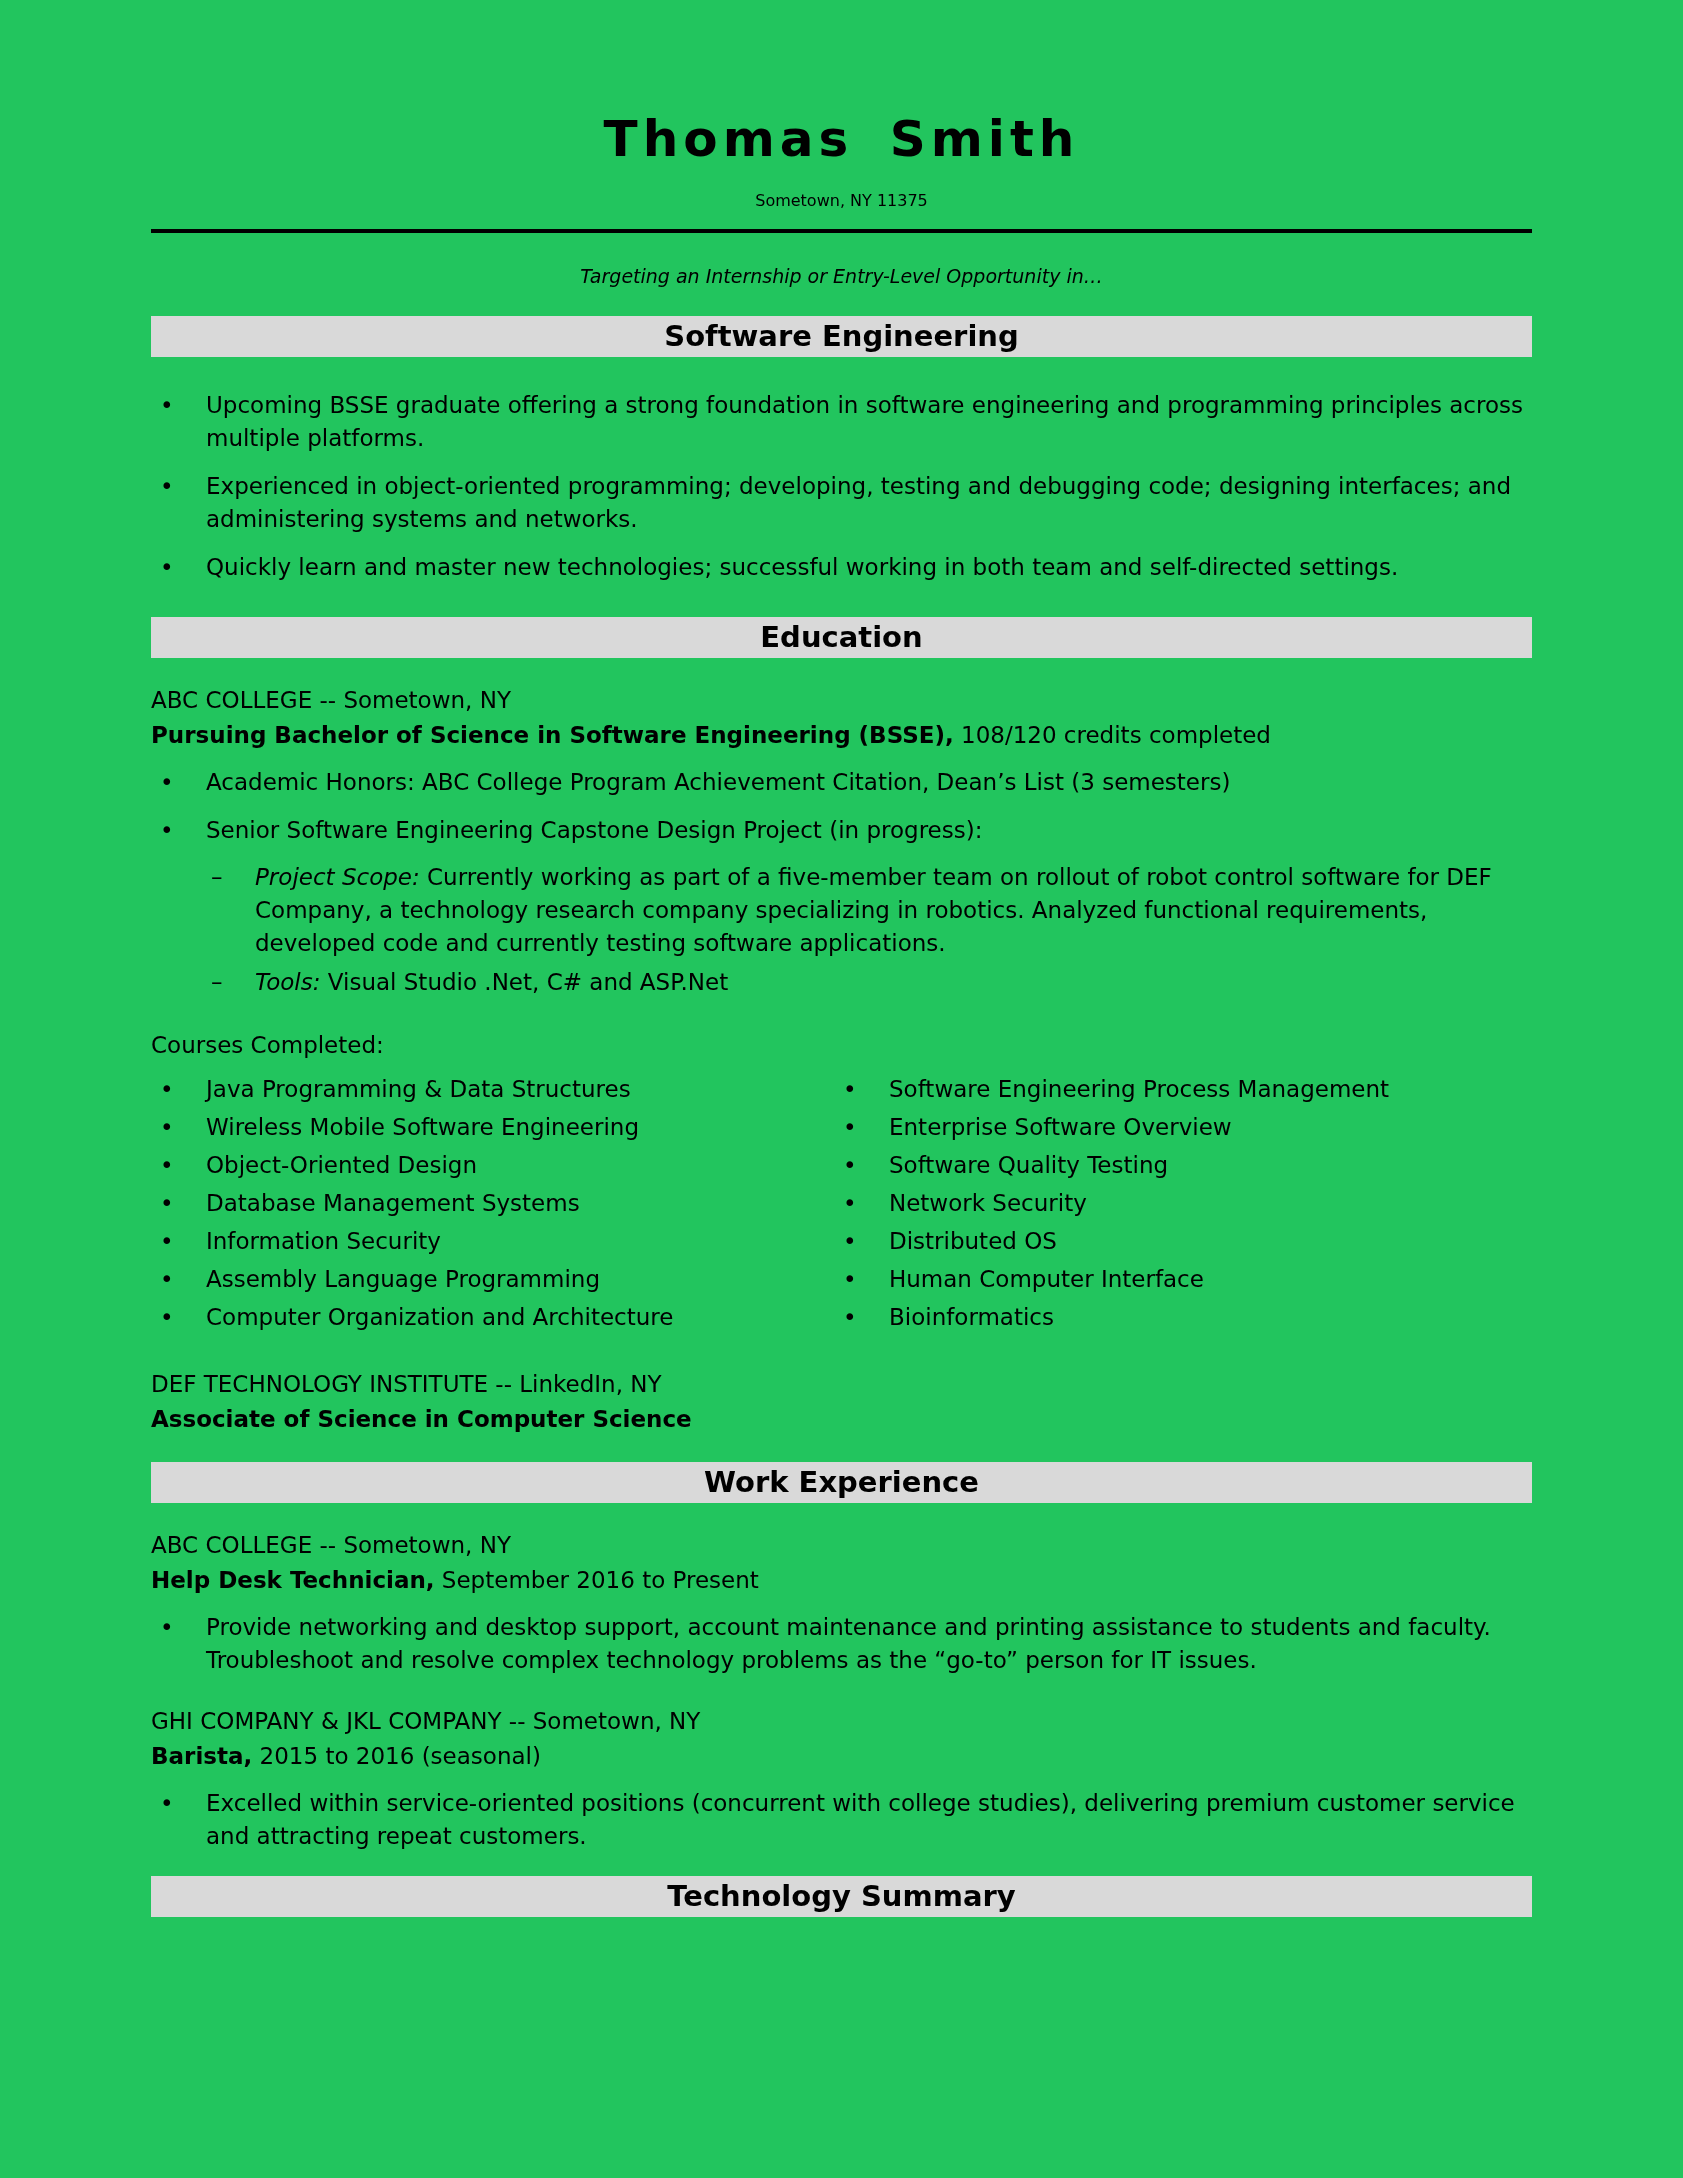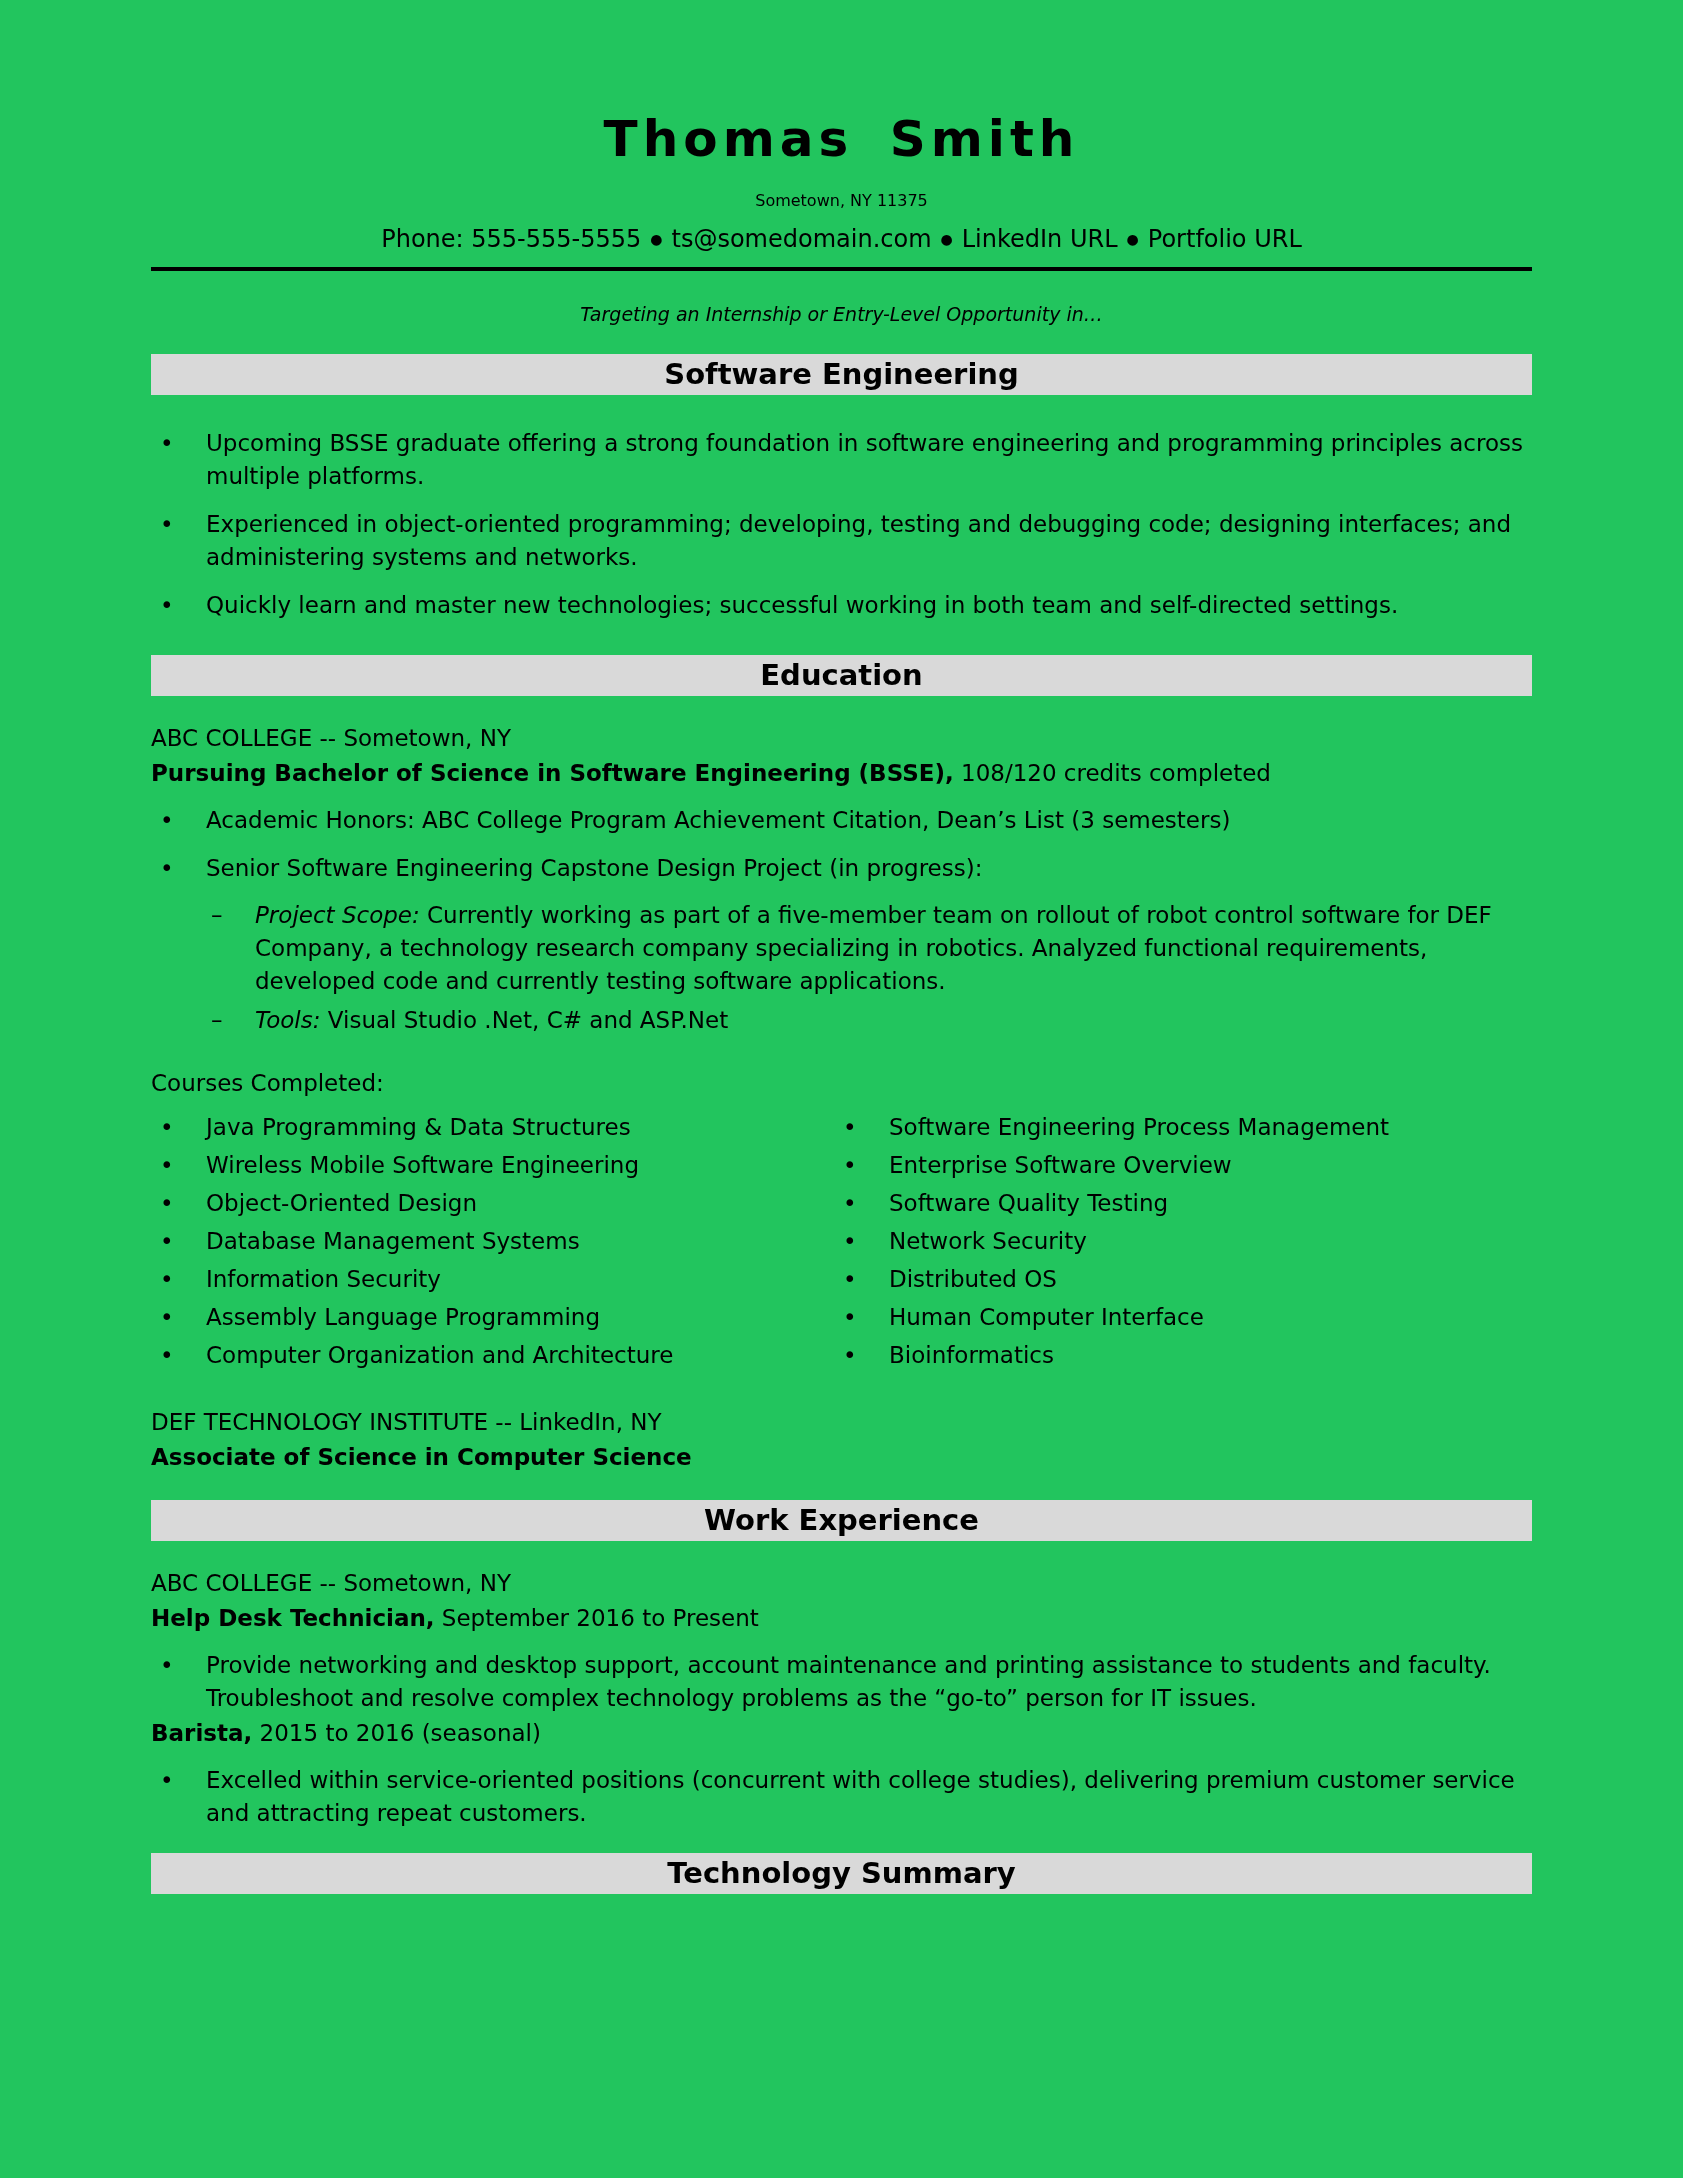--- a/index.html
+++ b/index.html
@@ -95,23 +95,20 @@
 </style>
 </head>
 <body>
 
 <div class="page">
 
   <h1 class="name">Thomas Smith</h1>
 
   <div class="location">Sometown, NY 11375</div>
 
-  <div class="contact">
-    <span>Phone: 555-555-5555</span><span class="dot">●</span><span>ts@somedomain.com</span><span class="dot">●</span><span>LinkedIn URL</span><span class="dot">●</span><span>Portfolio URL</span>
-  </div>
 
   <hr class="rule">
 
   <div class="tagline">Targeting an Internship or Entry-Level Opportunity in…</div>
 
   <div class="section-bar">
     <span>Software Engineering</span>
   </div>
 
   <div class="summary-bullets">
@@ -238,20 +235,21 @@
   <div class="role-line">
     <b>Help Desk Technician,</b><span> September 2016 to Present</span>
   </div>
   <div class="work-bullets">
     <div class="b-row">
       <span class="b-marker">•</span>
       <span class="b-text">Provide networking and desktop support, account maintenance and printing assistance to students and faculty. Troubleshoot and resolve complex technology problems as the “go-to” person for IT issues.</span>
     </div>
   </div>
 
+  <div class="employer-line second">GHI COMPANY &amp; JKL COMPANY -- Sometown, NY</div>
   <div class="role-line">
     <b>Barista,</b><span> 2015 to 2016 (seasonal)</span>
   </div>
   <div class="work-bullets">
     <div class="b-row">
       <span class="b-marker">•</span>
       <span class="b-text">Excelled within service-oriented positions (concurrent with college studies), delivering premium customer service and attracting repeat customers.</span>
     </div>
   </div>
 

